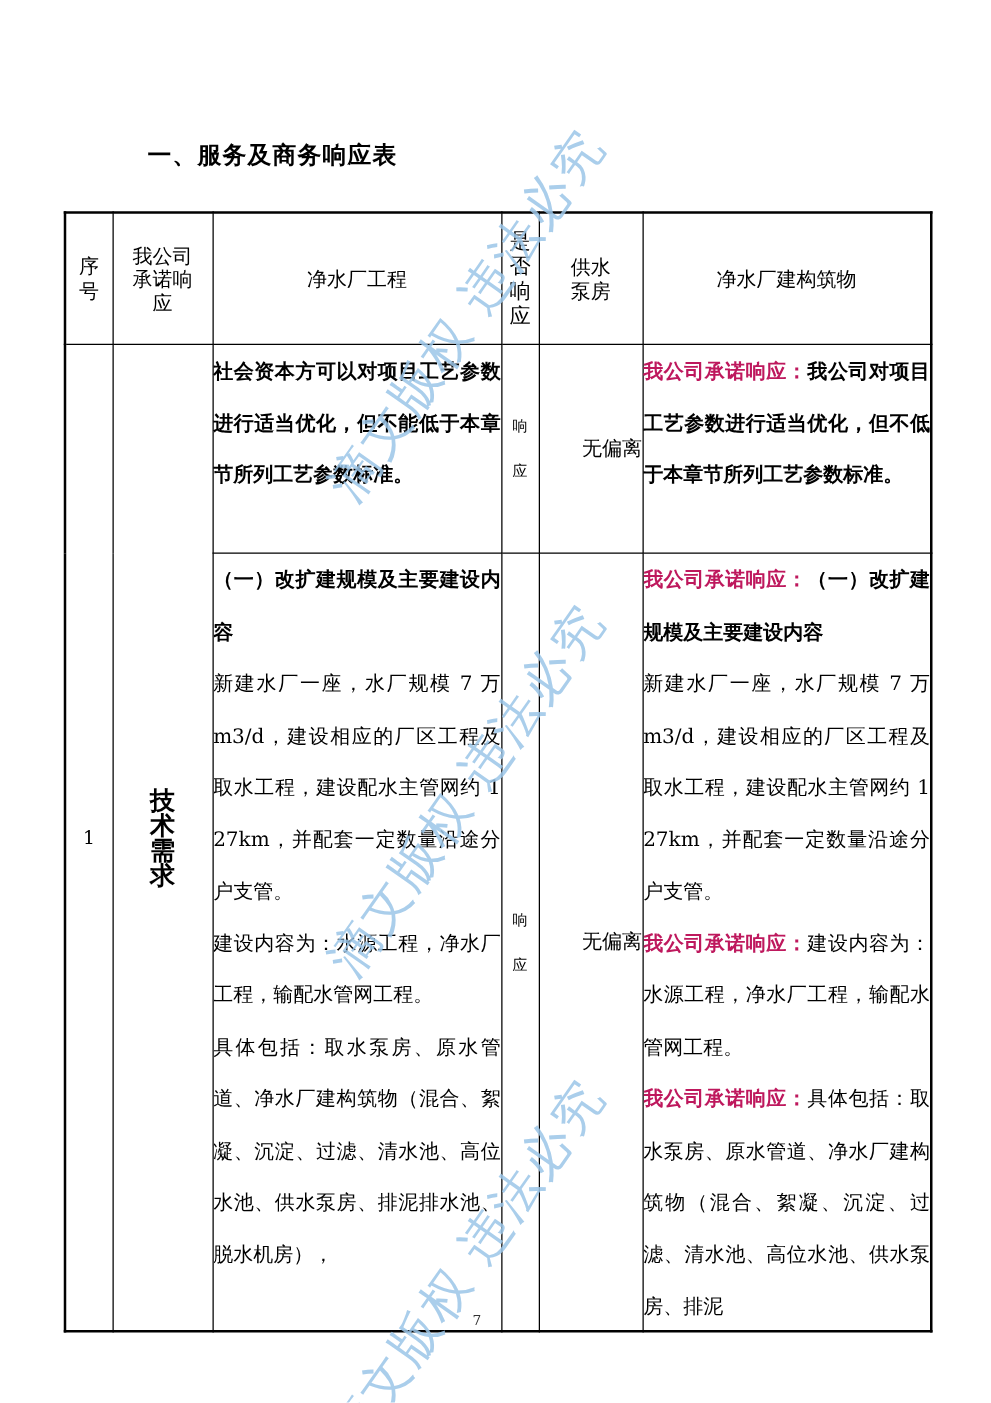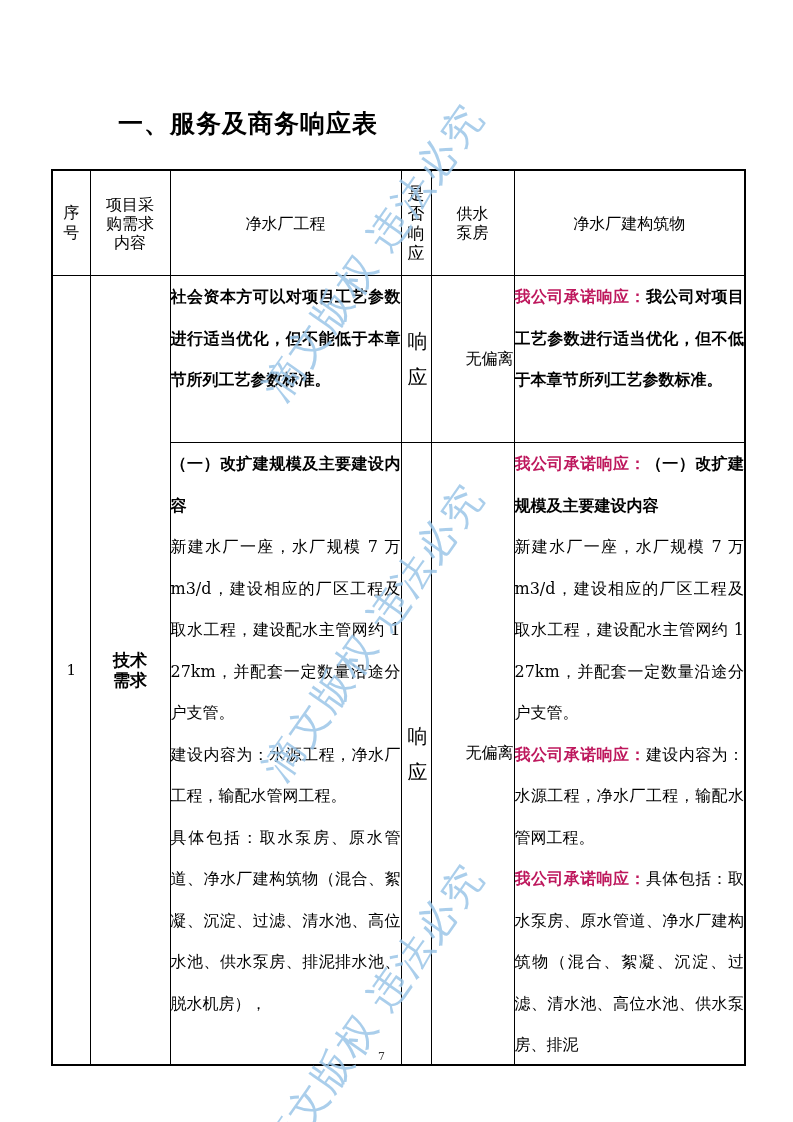--- a/index.html
+++ b/index.html
@@ -5,21 +5,21 @@
   html, body { margin: 0; padding: 0; }
   body {
     width: 793px; height: 1122px; position: relative; overflow: hidden;
     background: #ffffff;
     font-family: "DejaVu Serif", "Liberation Serif", serif;
     color: #000;
   }
   .page-title {
     position: absolute; left: 118px; top: 104px;
     font-family: "DejaVu Sans", "Liberation Sans", sans-serif;
-    font-size: 25px; font-weight: bold; letter-spacing: 1px;
+    font-size: 19px; font-weight: bold; letter-spacing: 1px;
     margin: 0; line-height: 40px;
   }
   table.resp {
     position: absolute; left: 51px; top: 169px;
     width: 693px; border-collapse: collapse; table-layout: fixed;
     border: 2px solid #000;
   }
   table.resp td, table.resp th {
     border: 1px solid #000; padding: 0; vertical-align: middle;
   }
@@ -28,30 +28,30 @@
     font-weight: normal; font-size: 16px; line-height: 19px; text-align: center;
     height: 84px;
   }
   .h-vert { line-height: 19px; }
   .cell-center { text-align: center; }
   .seq {
     font-size: 15px;
   }
   .cat {
     font-family: "DejaVu Sans", "Liberation Sans", sans-serif;
-    font-weight: bold; font-size: 17px; line-height: 20px;
+    font-weight: bold; font-size: 20px; line-height: 20px;
   }
   .para {
     font-size: 16px; line-height: 41.5px; padding: 0 6px 0 6px;
     text-align: justify; word-break: break-all;
   }
   .para .blk { display: block; }
   .bold { font-family: "DejaVu Sans", "Liberation Sans", sans-serif; font-weight: bold; }
   .red { color: #be185d; font-family: "DejaVu Sans", "Liberation Sans", sans-serif; font-weight: bold; }
-  .resp-v { font-size: 20px; line-height: 36px; text-align: center; }
+  .resp-v { font-size: 12px; line-height: 36px; text-align: center; }
   .dev { font-size: 16px; text-align: right; }
   .clip { overflow: hidden; }
   .page-number {
     position: absolute; left: 378px; top: 1050px; font-size: 11px; color: #333;
   }
   .watermark {
     position: absolute; color: #9cc6e8; opacity: 0.85;
     font-family: "DejaVu Sans", "Liberation Sans", sans-serif;
     font-size: 40px; white-space: nowrap; transform-origin: left top;
     transform: rotate(-55deg); letter-spacing: 2px; pointer-events: none;
@@ -70,21 +70,21 @@
     <col style="width:30px">
     <col style="width:83px">
     <col style="width:231px">
   </colgroup>
   <thead>
     <tr>
       <th>
           <div style="width:18px;margin:0 auto;line-height:20px;">序号</div>
         </th>
       <th>
-          <div style="width:52px;margin:0 auto;line-height:19px;">项目采购需求内容</div>
+          <div style="width:52px;margin:0 auto;line-height:19px;">我公司承诺响应</div>
         </th>
       <th>净水厂工程</th>
       <th>
           <div class="h-vert" style="width:17px;margin:12px auto;font-size:17px;line-height:20px;">是否响应</div>
         </th>
       <th>
           <div style="width:36px;margin:0 auto;line-height:19px;">供水泵房</div>
         </th>
       <th>净水厂建构筑物</th>
     </tr>

